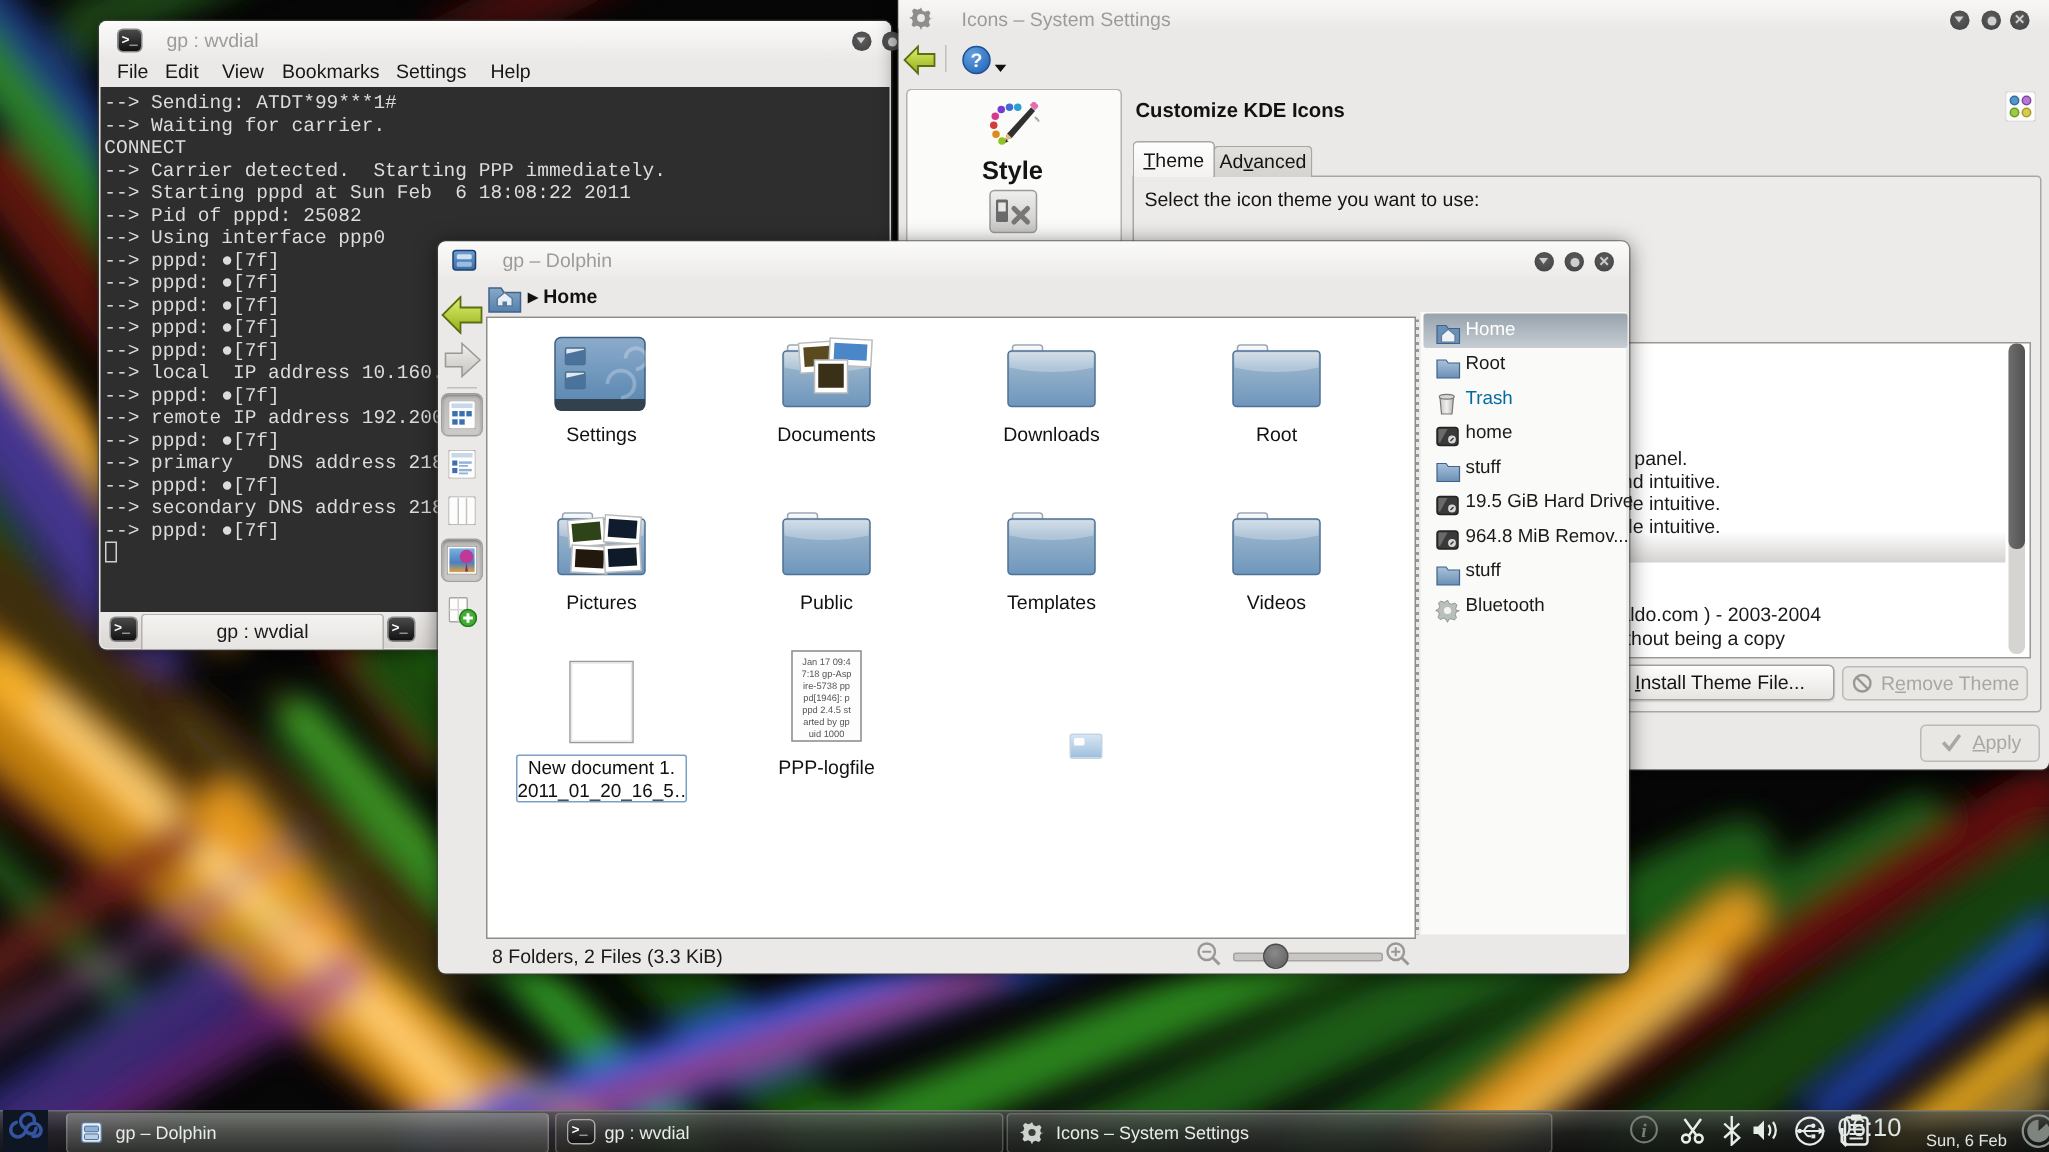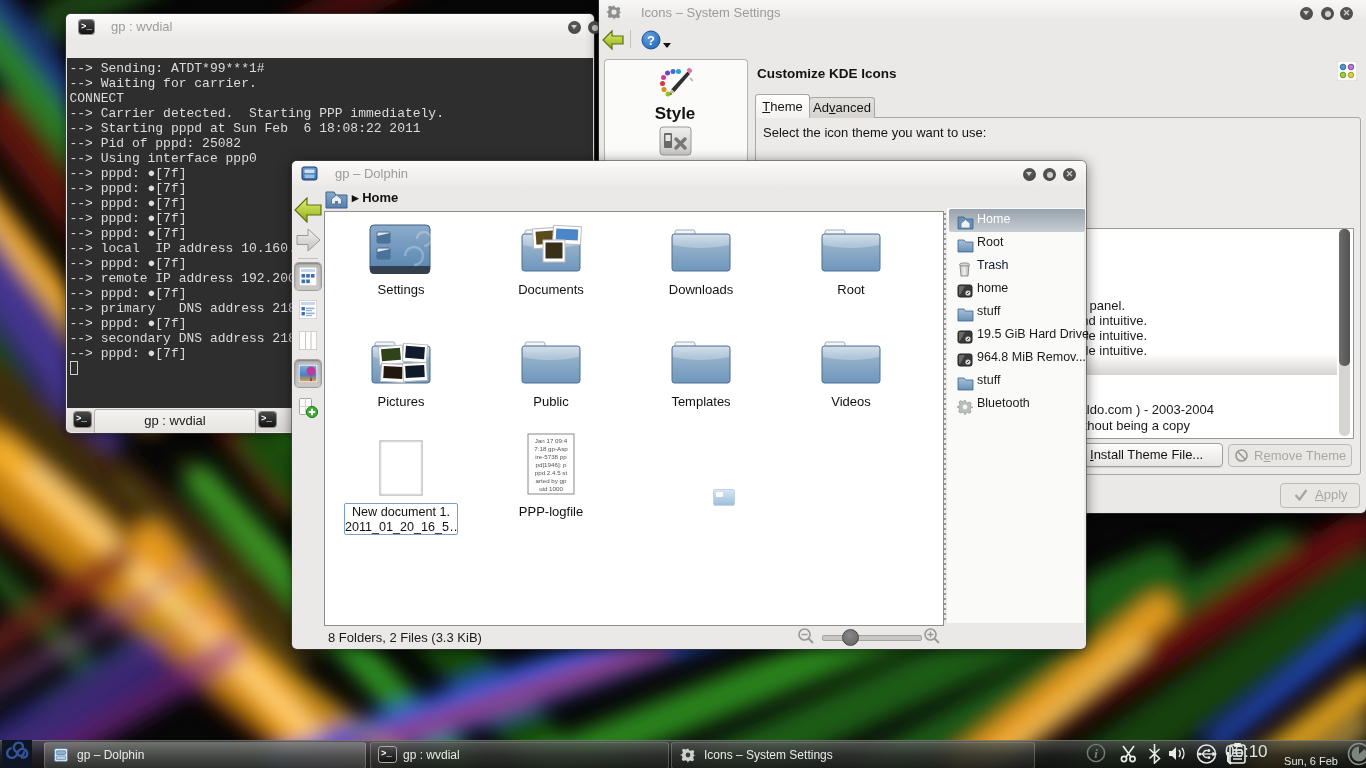--- a/index.html
+++ b/index.html
@@ -95,20 +95,28 @@
 </g>
 </svg>
 
 <div id="term" class="win" style="left:66px;top:14px;width:528px;height:419px;z-index:1">
   <div class="tbar"></div>
   <div class="kicon" style="left:13px;top:6px;width:15px;height:14px">&gt;_</div>
   <div class="ttext" style="left:45px">gp : wvdial</div>
   <div class="wbtn mn" style="left:502px"></div>
   <div class="wbtn mx" style="left:522px"></div>
   <div class="wbtn cl" style="left:542px"></div>
+  <div class="menu">
+    <span style="left:12px">File</span>
+      <span style="left:44px">Edit</span>
+    <span style="left:82px">View</span>
+      <span style="left:122px">Bookmarks</span>
+    <span style="left:198px">Settings</span>
+      <span style="left:261px">Help</span>
+  </div>
   <div class="body">
       <pre>--&gt; Sending: ATDT*99***1#
 --&gt; Waiting for carrier.
 CONNECT
 --&gt; Carrier detected.  Starting PPP immediately.
 --&gt; Starting pppd at Sun Feb  6 18:08:22 2011
 --&gt; Pid of pppd: 25082
 --&gt; Using interface ppp0
 --&gt; pppd: ●[7f]
 --&gt; pppd: ●[7f]
@@ -390,21 +398,21 @@
             <ellipse cx="7.5" cy="3.5" rx="5" ry="1.6" fill="#d8d6d3" stroke="#777" stroke-width=".8"></ellipse>
             <defs>
               <linearGradient id="pt" x1="0" y1="0" x2="1" y2="0">
                 <stop offset="0" stop-color="#c9c7c4"></stop>
                 <stop offset=".5" stop-color="#f0efed"></stop>
                 <stop offset="1" stop-color="#b5b3b0"></stop>
               </linearGradient>
             </defs>
           </svg>
         </span>
-        <span class="lbl" style="color:#0f172a">Trash</span>
+        <span class="lbl" style="color:#0369a1">Trash</span>
       </div>
       <div class="prow" style="top:69px;">
         <span style="position:absolute;left:4px;top:3px">
           <svg width="16" height="14" viewBox="0 0 16 14">
             <rect x="1" y="1" width="14" height="12" rx="2" fill="#3a3a3a" stroke="#222"></rect>
             <path d="M2 2h6l-5 9H2z" fill="#6a6a6a"></path>
             <circle cx="11" cy="9" r="2.6" fill="#d8d8d8"></circle>
             <path d="M10 10l2-2" stroke="#333" stroke-width="1"></path>
           </svg>
         </span>

